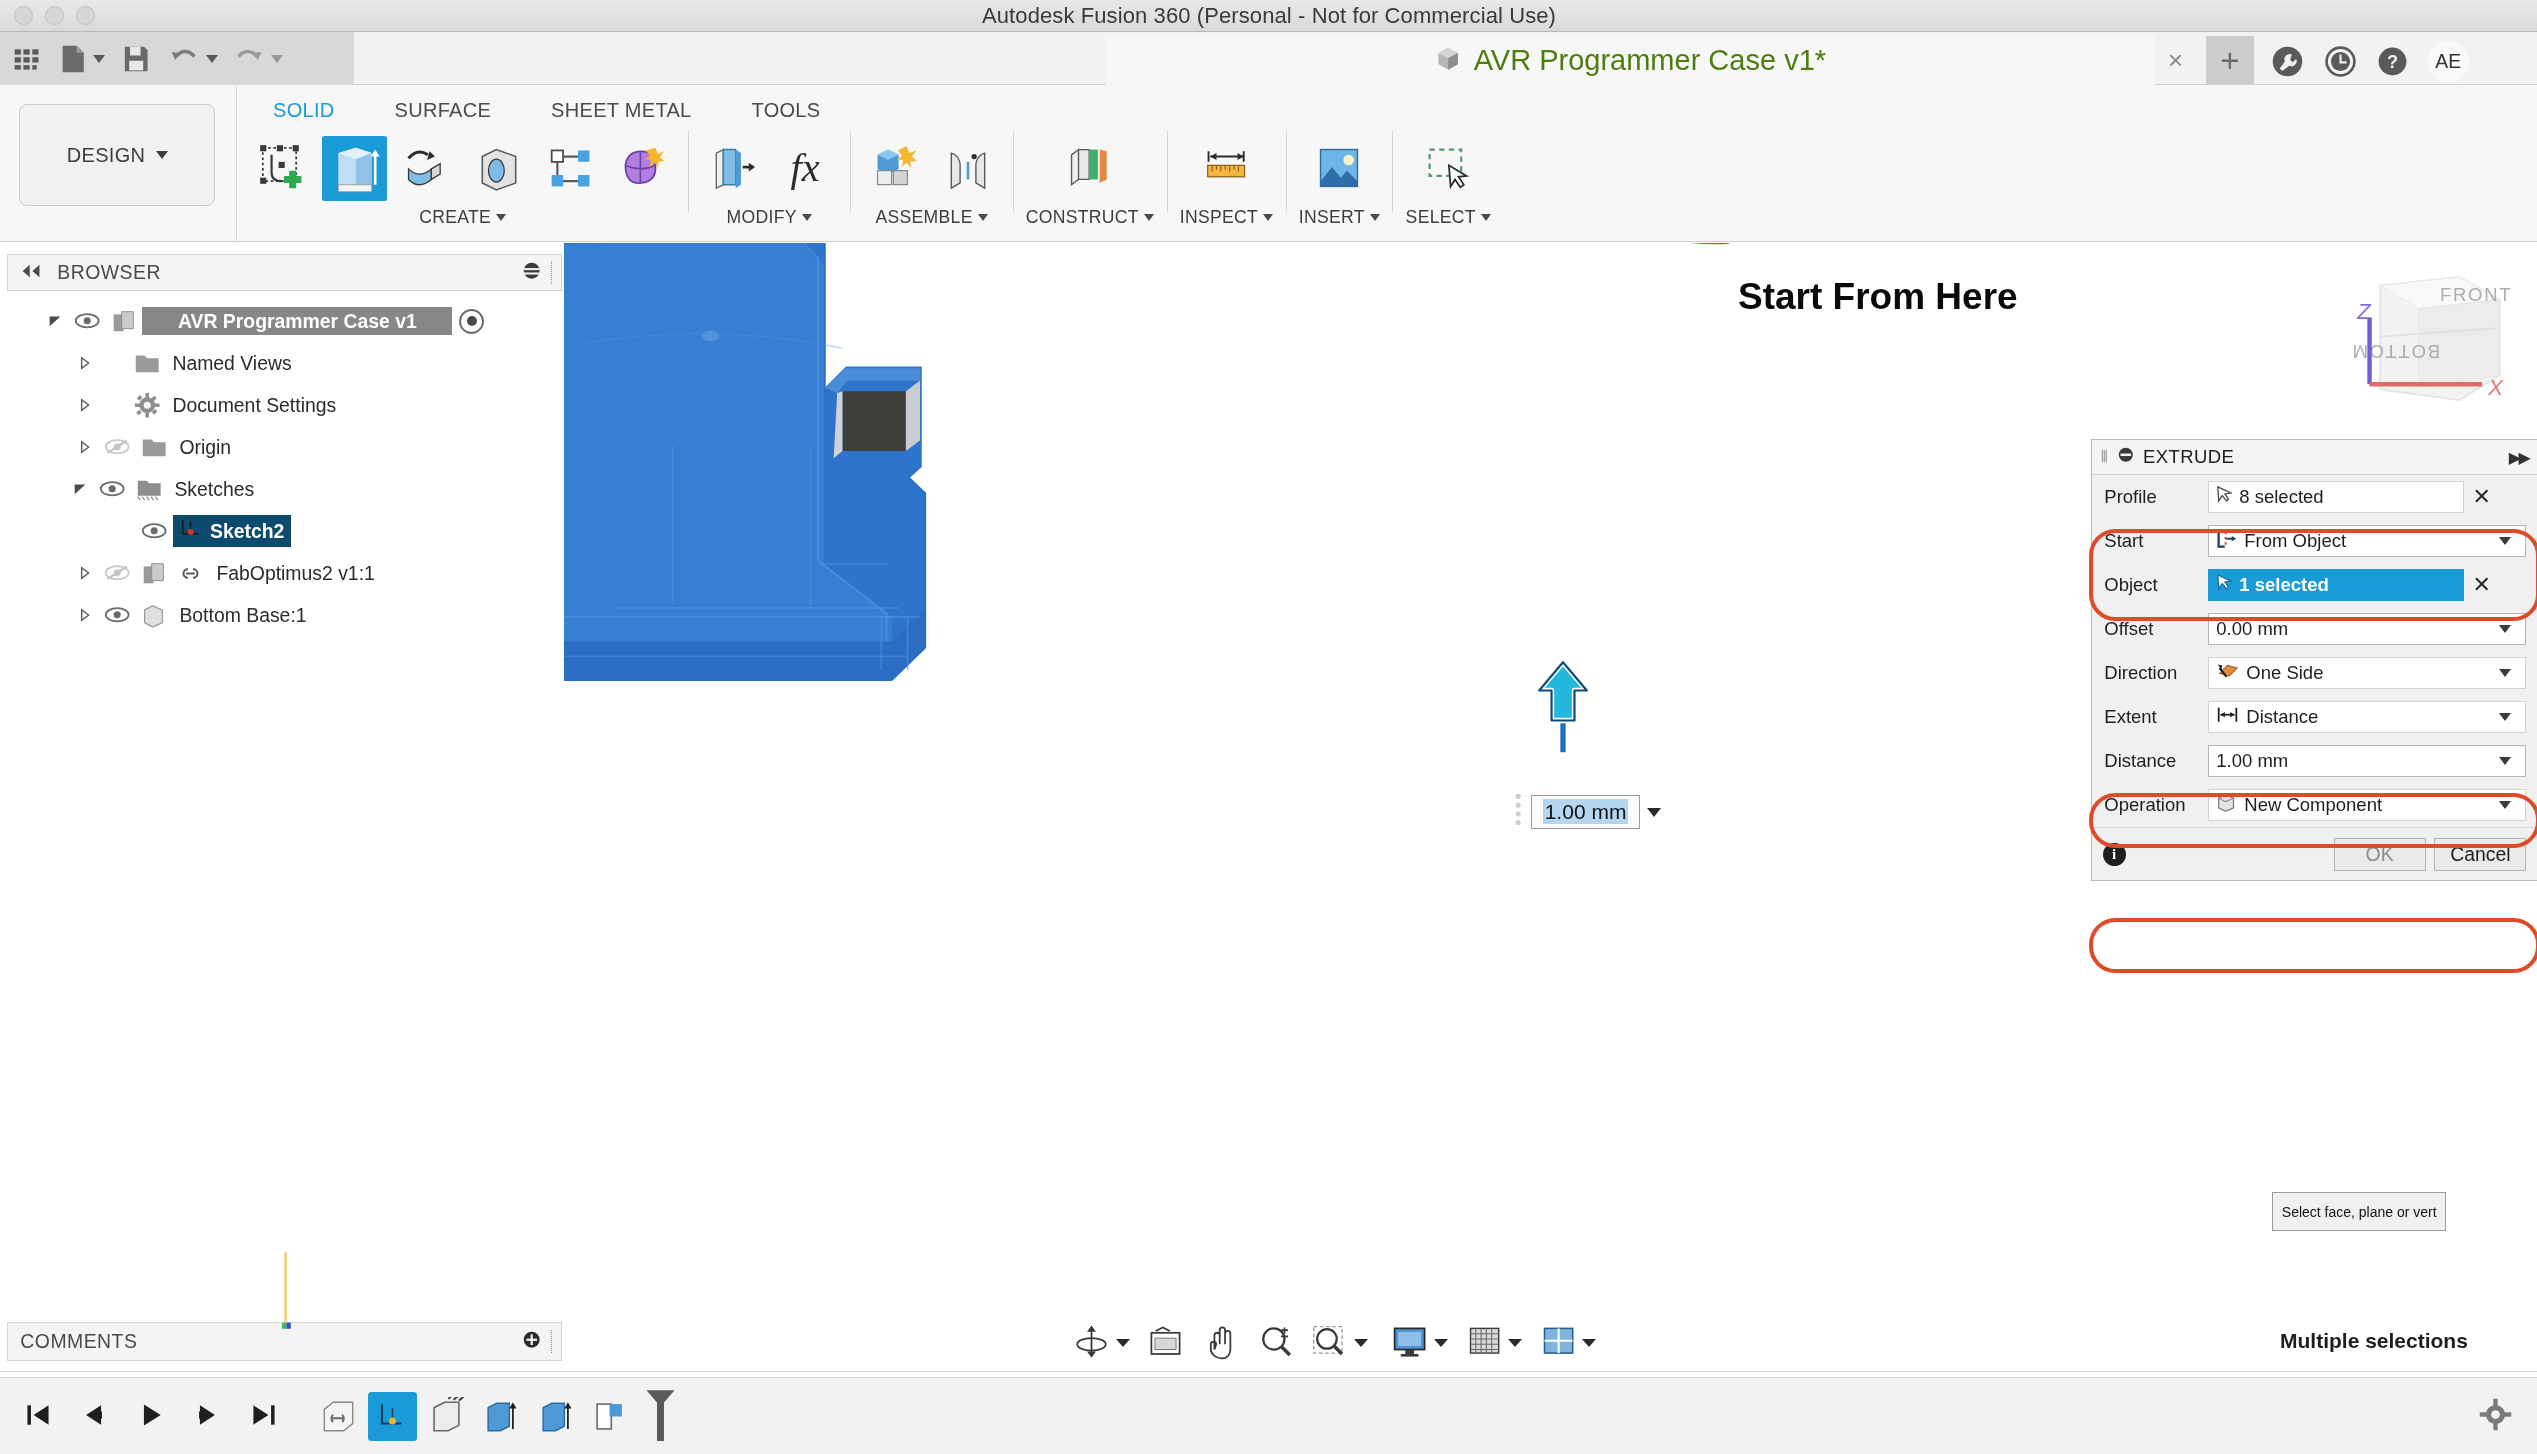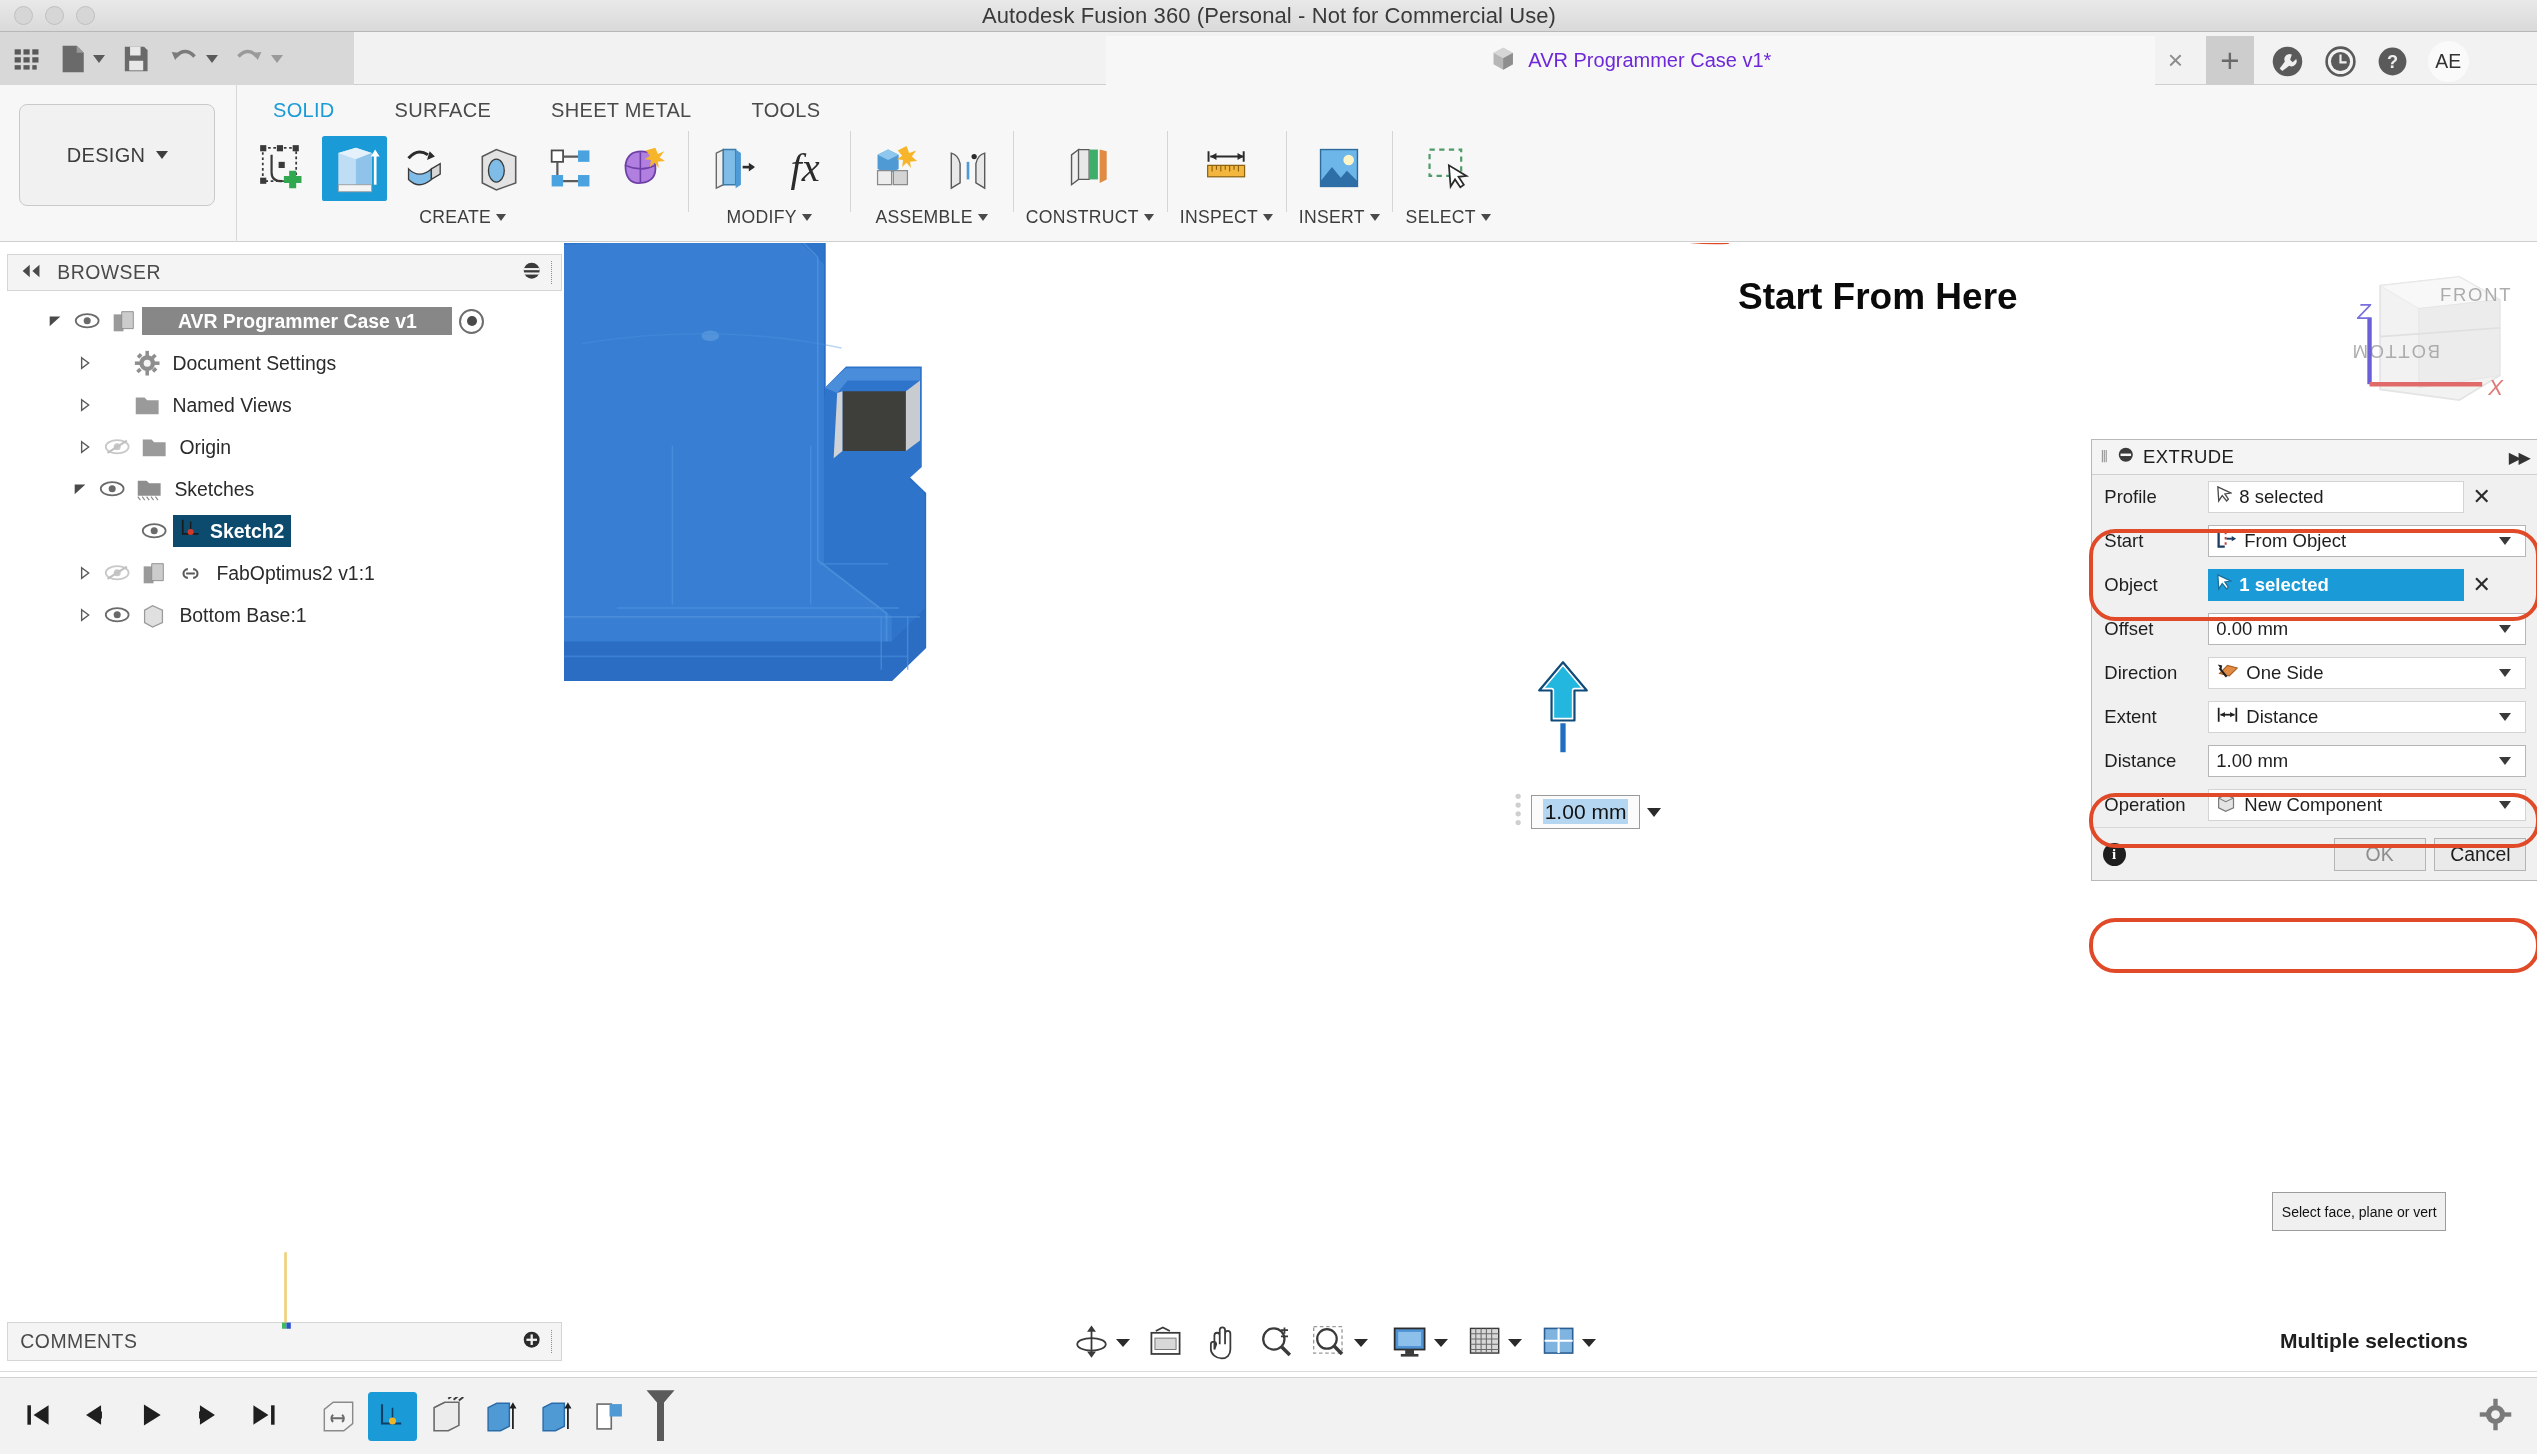--- a/index.html
+++ b/index.html
@@ -37,21 +37,21 @@
   }
   .qicon { display: flex; align-items: center; justify-content: center; cursor: pointer; }
   .qcaret { width: 0; height: 0; border-left: 6.2px solid transparent; border-right: 6.2px solid transparent; border-top: 8px solid #5a5a5a; margin-left: 1.8px; }
 
   
   .doctab {
     position: absolute; left: 1106px; top: 3.5px; width: 1049px; height: 49px;
     background: #f7f7f7;
     display: flex; align-items: center; justify-content: center; gap: 12.3px;
   }
-  .doctab-label { font-size: 20px; color: #6d28d9; }
+  .doctab-label { font-size: 29px; color: #4d7c0f; }
   .tab-close {
     position: absolute; left: 2159px; top: 12.3px; width: 33px; height: 33px;
     display: flex; align-items: center; justify-content: center;
     font-size: 26.4px; color: #8d8d8d; cursor: pointer;
   }
   .tab-plus {
     position: absolute; left: 2206px; top: 3.5px; width: 48px; height: 49px;
     background: #cdcdcd; display: flex; align-items: center; justify-content: center;
     font-size: 33px; color: #6a6a6a; line-height: 1; cursor: pointer;
   }
@@ -538,50 +538,50 @@
         </span>
     </div>
 
     <div class="node" style="padding-left:65px">
       <span class="arrow">
         <svg width="12.3" height="14" viewBox="0 0 14 16">
             <path d="M3 2l8 6-8 6z" fill="none" stroke="#5a5a5a" stroke-width="1.6"></path>
           </svg>
       </span>
       <span class="nico" style="margin-left:30px">
+        <svg width="26.4" height="23" viewBox="0 0 30 26">
+            <path d="M2 4h10l3 3h13v16H2z" fill="#9a9a9a"></path>
+          </svg>
+      </span>
+      <span class="lbl">Named Views</span>
+    </div>
+
+    <div class="node" style="padding-left:65px">
+      <span class="arrow">
+        <svg width="12.3" height="14" viewBox="0 0 14 16">
+            <path d="M3 2l8 6-8 6z" fill="none" stroke="#5a5a5a" stroke-width="1.6"></path>
+          </svg>
+      </span>
+      <span class="nico" style="margin-left:30px">
         <svg width="26.4" height="26.4" viewBox="0 0 30 30">
             <g fill="#8e8e8e">
               <circle cx="15" cy="15" r="9"></circle>
               <rect x="13" y="1" width="4" height="6"></rect>
               <rect x="13" y="23" width="4" height="6"></rect>
               <rect x="1" y="13" width="6" height="4"></rect>
               <rect x="23" y="13" width="6" height="4"></rect>
               <rect x="4" y="5" width="5" height="4" transform="rotate(-45 6 7)"></rect>
               <rect x="21" y="21" width="5" height="4" transform="rotate(-45 23 23)"></rect>
               <rect x="21" y="5" width="4" height="5" transform="rotate(45 23 7)"></rect>
               <rect x="4" y="21" width="4" height="5" transform="rotate(45 6 23)"></rect>
             </g>
             <circle cx="15" cy="15" r="4" fill="#f4f4f4"></circle>
           </svg>
       </span>
       <span class="lbl">Document Settings</span>
-    </div>
-
-    <div class="node" style="padding-left:65px">
-      <span class="arrow">
-        <svg width="12.3" height="14" viewBox="0 0 14 16">
-            <path d="M3 2l8 6-8 6z" fill="none" stroke="#5a5a5a" stroke-width="1.6"></path>
-          </svg>
-      </span>
-      <span class="nico" style="margin-left:30px">
-        <svg width="26.4" height="23" viewBox="0 0 30 26">
-            <path d="M2 4h10l3 3h13v16H2z" fill="#9a9a9a"></path>
-          </svg>
-      </span>
-      <span class="lbl">Named Views</span>
     </div>
 
     <div class="node" style="padding-left:65px">
       <span class="arrow">
         <svg width="12.3" height="14" viewBox="0 0 14 16">
             <path d="M3 2l8 6-8 6z" fill="none" stroke="#5a5a5a" stroke-width="1.6"></path>
           </svg>
       </span>
       <span class="eye">
         <svg width="26.4" height="17.6" viewBox="0 0 30 20">

